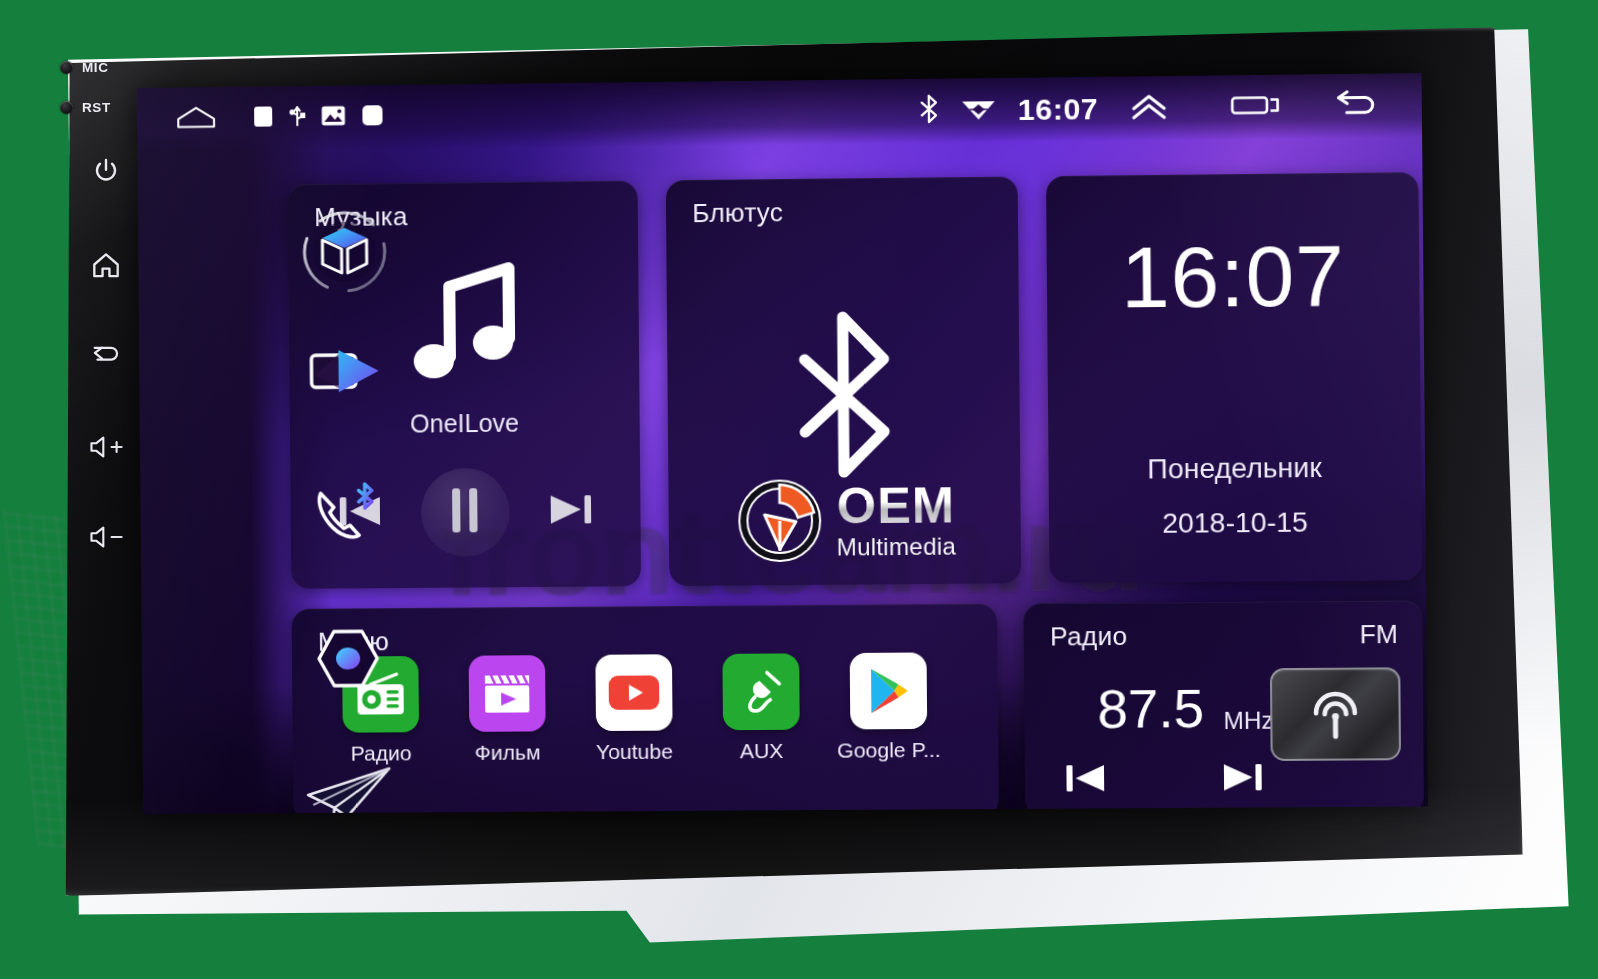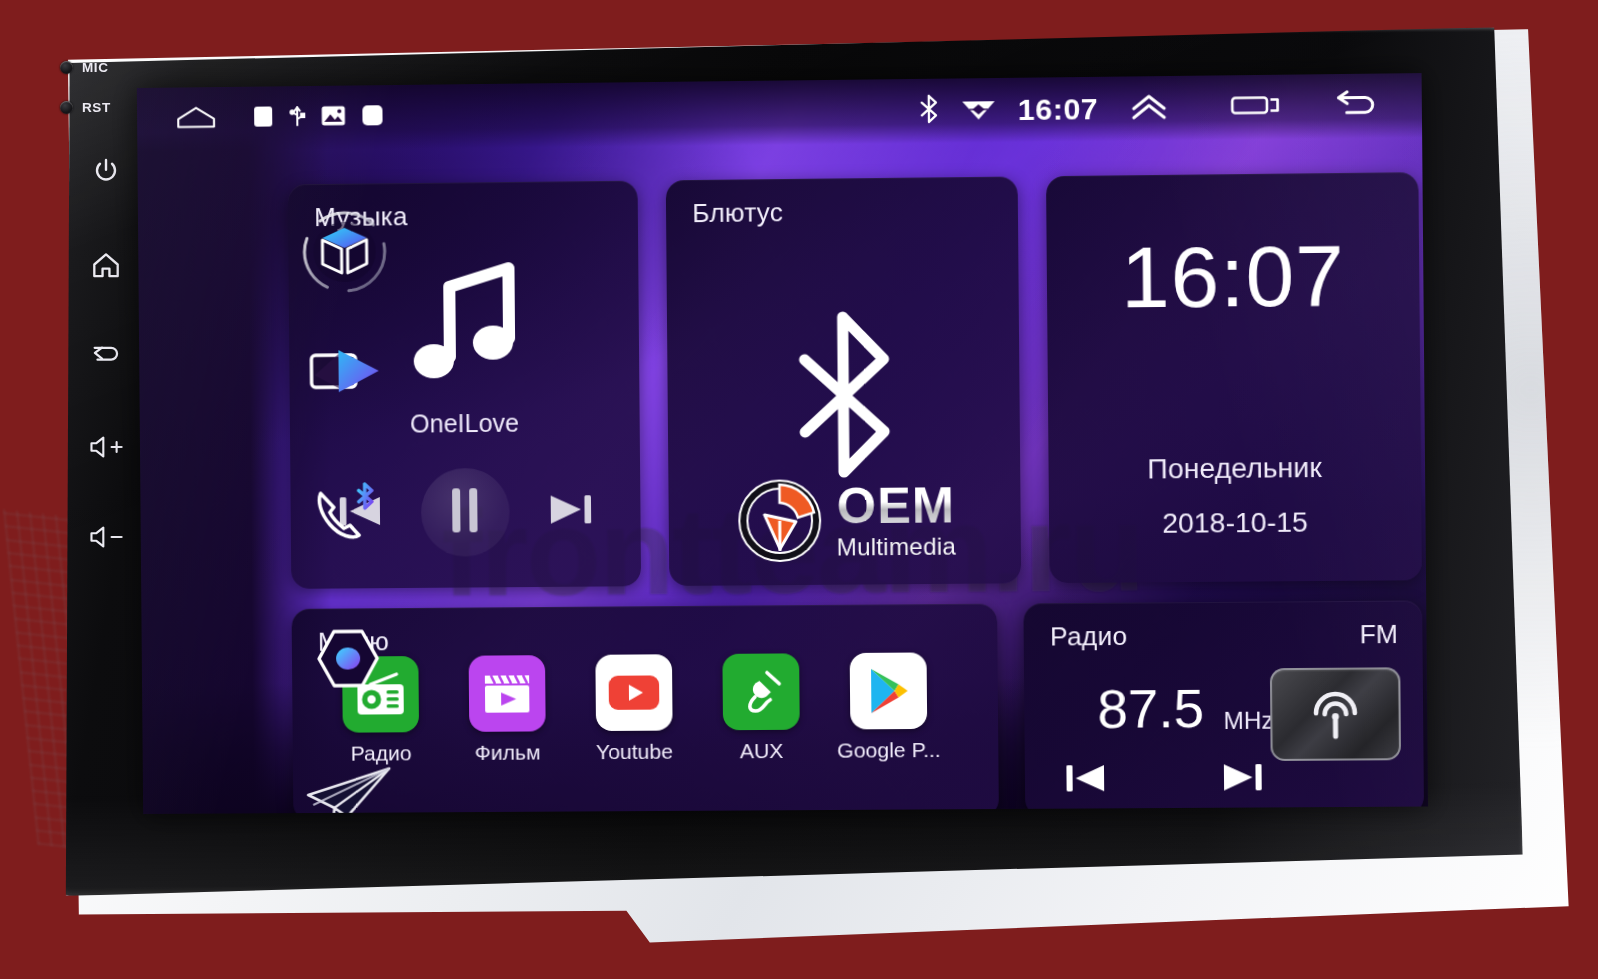--- a/index.html
+++ b/index.html
@@ -1,20 +1,20 @@
 <!DOCTYPE html>
 <html><head>
 <meta charset="utf-8">
 <style>
   * { margin:0; padding:0; box-sizing:border-box; }
   html,body { width:1598px; height:979px; overflow:hidden; background:#ffffff; }
   body { font-family:"Liberation Sans", sans-serif; }
 
   
-  #stage { position:relative; width:1598px; height:979px; background:#7f1d1d; overflow:hidden; }
+  #stage { position:relative; width:1598px; height:979px; background:#15803d; overflow:hidden; }
 
   
   .dash-plate {
     position:absolute; left:18px; top:18px; width:1560px; height:930px;
     background:
       linear-gradient(118deg, #ffffff 0%, #fbfbfc 22%, #eceef1 44%, #e2e5ea 58%, #f2f3f6 78%, #ffffff 100%);
     clip-path: polygon(3.2% 4.5%, 96.8% 1.2%, 99.4% 95.5%, 40.5% 99.4%, 39.0% 96.0%, 3.9% 96.4%);
     filter: blur(0.6px);
   }
   .dash-shade {

